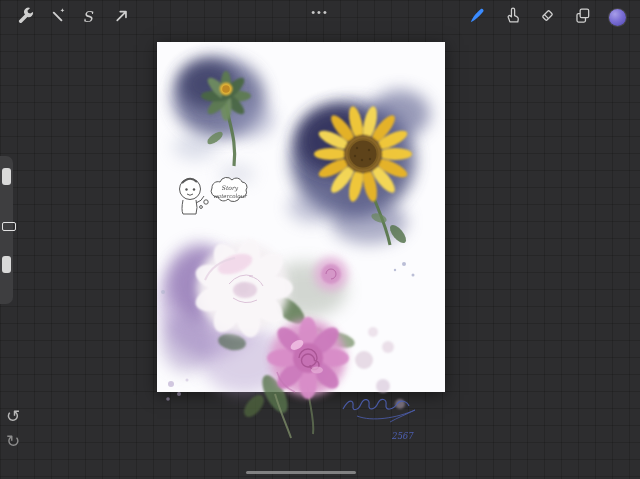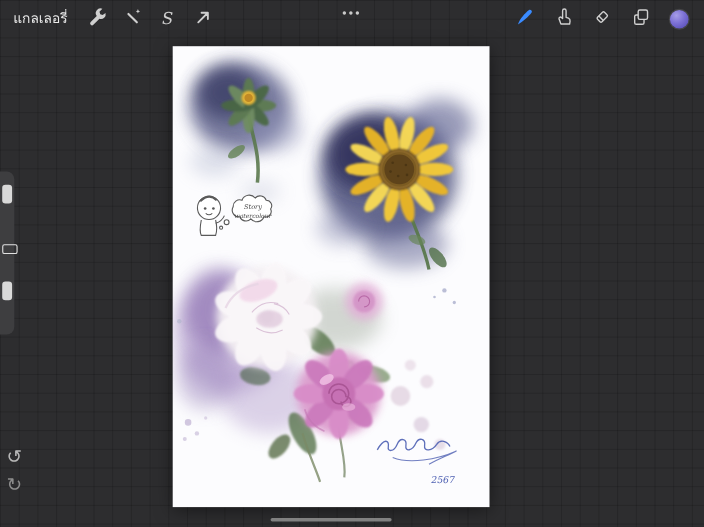--- a/index.html
+++ b/index.html
@@ -54,38 +54,37 @@
   .undo-redo{
     position:absolute;left:2px;top:408px;width:22px;display:flex;flex-direction:column;
     gap:8px;z-index:5;
   }
   .ur-btn{
     background:transparent;border:none;color:#b8b8b8;font-size:17px;line-height:1;
     padding:0;cursor:pointer;font-family:"DejaVu Sans",sans-serif;
   }
   
   .canvas-wrap{
-    position:absolute;left:157px;top:42px;width:288px;height:419px;
+    position:absolute;left:157px;top:42px;width:288px;height:350px;
     background:#fcfcfe;box-shadow:0 3px 16px rgba(0,0,0,.5);z-index:2;
   }
   .canvas-wrap svg{display:block;width:288px;height:419px;}
   
   .bottom-scroll{
     position:absolute;left:246px;bottom:5px;width:110px;height:3px;border-radius:2px;
     background:#909090;opacity:.85;cursor:pointer;z-index:5;
   }
 </style>
 </head>
 <body>
 
 <div class="app">
 
   <header class="topbar">
     <div class="tb-group">
-      <button class="tb-btn gallery-btn">แกลเลอรี่</button>
 
       <button class="tb-btn">
         <span>
           <svg width="17" height="17" viewBox="0 0 16 16">
             <path d="M15 4.6a4 4 0 0 1-5.2 4.8L4.6 14.6a1.6 1.6 0 0 1-2.3-2.3l5.2-5.2A4 4 0 0 1 12.3 1l-2.5 2.5.7 2 2 .7L15 4.6z" fill="#cfcfcf"></path>
           </svg>
         </span>
       </button>
 
       <button class="tb-btn">

